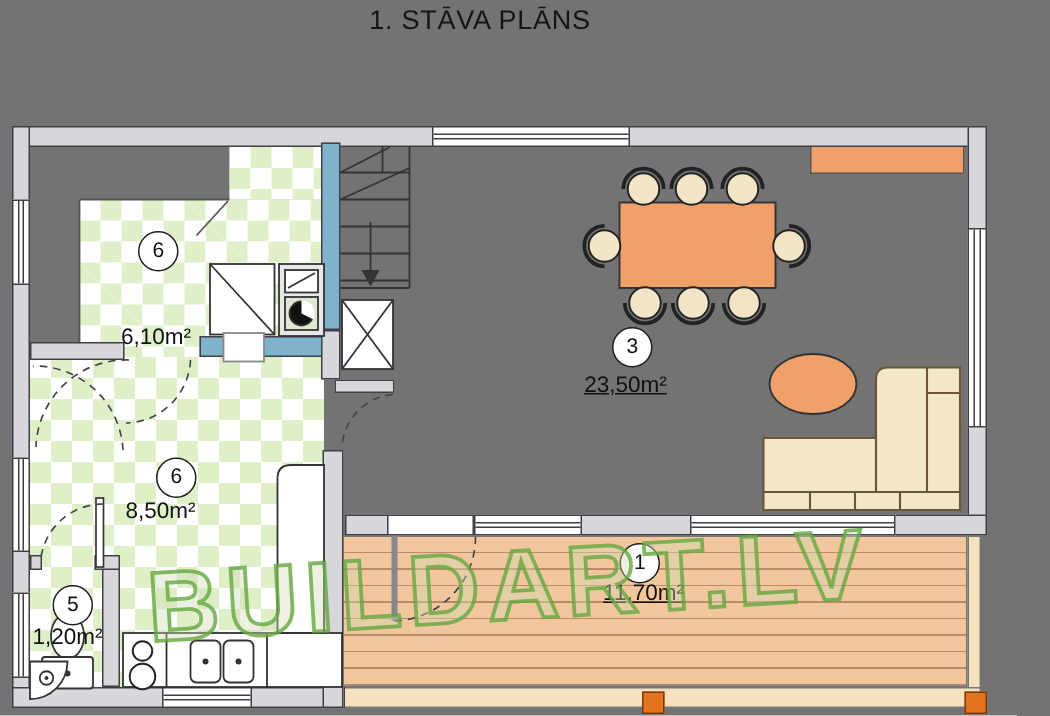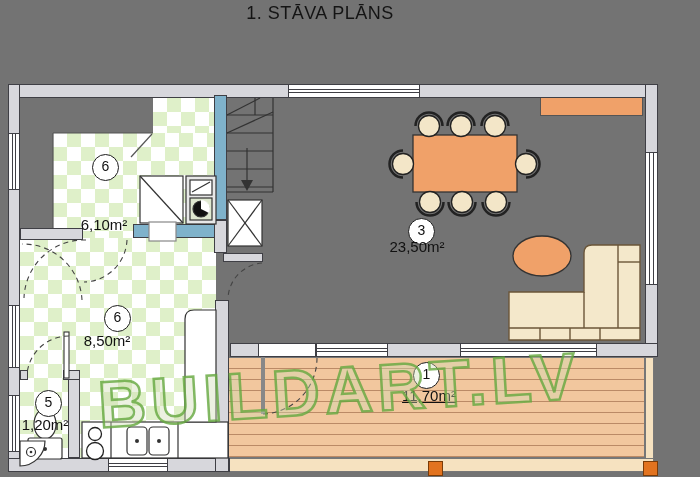--- a/index.html
+++ b/index.html
@@ -202,20 +202,20 @@
   <div class="room-badge" style="left:92px;top:154px;">6</div>
   <div class="room-area" style="left:104px;top:180px;margin-top:36px;">6,10m²</div>
 
   <div class="room-badge" style="left:104px;top:305px;">6</div>
   <div class="room-area" style="left:107px;top:332px;">8,50m²</div>
 
   <div class="room-badge" style="left:35px;top:390px;">5</div>
   <div class="room-area" style="left:45px;top:416px;">1,20m²</div>
 
   <div class="room-badge" style="left:408px;top:218px;">3</div>
-  <div class="room-area" style="left:417px;top:238px;">23,50m²</div>
+  <div class="room-area" style="left:417px;top:248px;text-decoration:underline;">23,50m²</div>
 
   <div class="room-badge" style="left:413px;top:362px;">1</div>
   <div class="room-area" style="left:429px;top:387px;text-decoration:underline;">11,70m²</div>
 
   <div class="watermark">BUILDART.LV</div>
 
 </div>
 
 </body></html>

